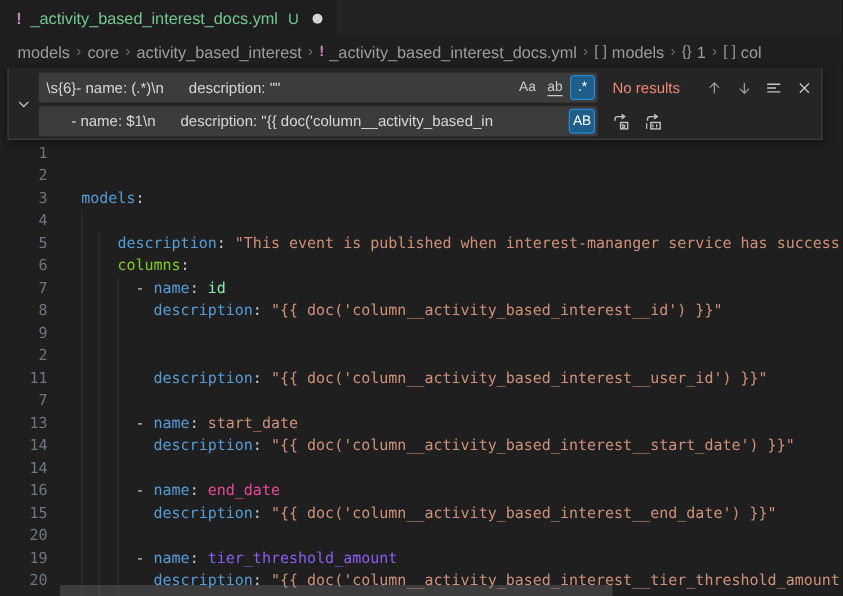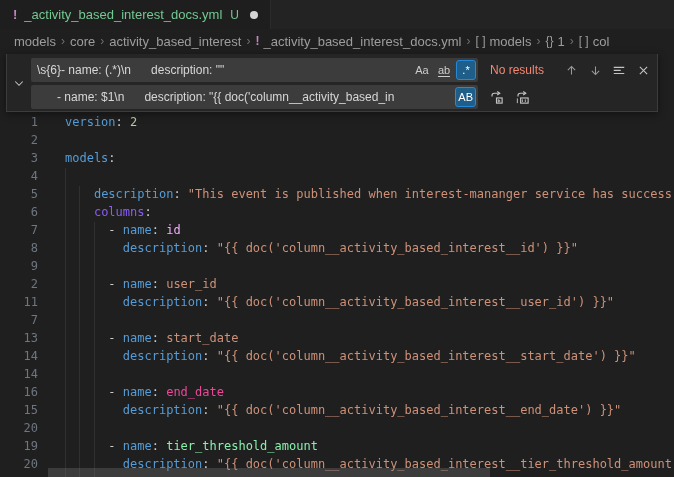--- a/index.html
+++ b/index.html
@@ -176,37 +176,37 @@
         </div>
       </div>
     </div>
   </div>
 
   <div class="editor" id="editor">
     <div class="guide" style="left:65px; top:55px; bottom:0;"></div>
     <div class="guide" style="left:79px; top:73px; bottom:0;"></div>
     <div class="guide" style="left:94px; top:109px; bottom:0;"></div>
     <div id="lines">
-        <div class="line"><span class="gutter">1</span><span class="ltext"><span style="color: rgb(86, 156, 214);">version</span><span style="color: rgb(204, 204, 204);">: </span><span style="color: rgb(181, 206, 168);">2</span></span></div>
+        <div class="line"><span class="gutter">1</span></div>
         <div class="line"><span class="gutter">2</span><span class="ltext"></span></div>
         <div class="line"><span class="gutter">3</span><span class="ltext"><span style="color: rgb(86, 156, 214);">models</span><span style="color: rgb(204, 204, 204);">:</span></span></div>
         <div class="line"><span class="gutter">4</span></div>
         <div class="line"><span class="gutter">5</span><span class="ltext"><span style="color: rgb(204, 204, 204);">    </span><span style="color: rgb(86, 156, 214);">description</span><span style="color: rgb(204, 204, 204);">: </span><span style="color: rgb(206, 145, 120);">"This event is published when interest-mananger service has success</span></span></div>
-        <div class="line"><span class="gutter">6</span><span class="ltext"><span style="color: rgb(204, 204, 204);">    </span><span style="color: #8b5cf6;">columns</span><span style="color: rgb(204, 204, 204);">:</span></span></div>
-        <div class="line"><span class="gutter">7</span><span class="ltext"><span style="color: rgb(204, 204, 204);">      - </span><span style="color: rgb(86, 156, 214);">name</span><span style="color: rgb(204, 204, 204);">: </span><span style="color: #f0abfc;">id</span></span></div>
+        <div class="line"><span class="gutter">6</span><span class="ltext"><span style="color: rgb(204, 204, 204);">    </span><span style="color: #84cc16;">columns</span><span style="color: rgb(204, 204, 204);">:</span></span></div>
+        <div class="line"><span class="gutter">7</span><span class="ltext"><span style="color: rgb(204, 204, 204);">      - </span><span style="color: rgb(86, 156, 214);">name</span><span style="color: rgb(204, 204, 204);">: </span><span style="color: #86efac;">id</span></span></div>
         <div class="line"><span class="gutter">8</span><span class="ltext"><span style="color: rgb(204, 204, 204);">        </span><span style="color: rgb(86, 156, 214);">description</span><span style="color: rgb(204, 204, 204);">: </span><span style="color: rgb(206, 145, 120);">"{{ doc('column__activity_based_interest__id') }}"</span></span></div>
         <div class="line"><span class="gutter">9</span><span class="ltext"></span></div>
-        <div class="line"><span class="gutter">2</span><span class="ltext"><span style="color: rgb(204, 204, 204);">      - </span><span style="color: rgb(86, 156, 214);">name</span><span style="color: rgb(204, 204, 204);">: </span><span style="color: rgb(206, 145, 120);">user_id</span></span></div>
+        <div class="line"><span class="gutter">2</span></div>
         <div class="line"><span class="gutter">11</span><span class="ltext"><span style="color: rgb(204, 204, 204);">        </span><span style="color: rgb(86, 156, 214);">description</span><span style="color: rgb(204, 204, 204);">: </span><span style="color: rgb(206, 145, 120);">"{{ doc('column__activity_based_interest__user_id') }}"</span></span></div>
         <div class="line"><span class="gutter">7</span><span class="ltext"></span></div>
         <div class="line"><span class="gutter">13</span><span class="ltext"><span style="color: rgb(204, 204, 204);">      - </span><span style="color: rgb(86, 156, 214);">name</span><span style="color: rgb(204, 204, 204);">: </span><span style="color: rgb(206, 145, 120);">start_date</span></span></div>
         <div class="line"><span class="gutter">14</span><span class="ltext"><span style="color: rgb(204, 204, 204);">        </span><span style="color: rgb(86, 156, 214);">description</span><span style="color: rgb(204, 204, 204);">: </span><span style="color: rgb(206, 145, 120);">"{{ doc('column__activity_based_interest__start_date') }}"</span></span></div>
         <div class="line"><span class="gutter">14</span><span class="ltext"></span></div>
         <div class="line"><span class="gutter">16</span><span class="ltext"><span style="color: rgb(204, 204, 204);">      - </span><span style="color: rgb(86, 156, 214);">name</span><span style="color: rgb(204, 204, 204);">: </span><span style="color: #ec4899;">end_date</span></span></div>
         <div class="line"><span class="gutter">15</span><span class="ltext"><span style="color: rgb(204, 204, 204);">        </span><span style="color: rgb(86, 156, 214);">description</span><span style="color: rgb(204, 204, 204);">: </span><span style="color: rgb(206, 145, 120);">"{{ doc('column__activity_based_interest__end_date') }}"</span></span></div>
         <div class="line"><span class="gutter">20</span><span class="ltext"></span></div>
-        <div class="line"><span class="gutter">19</span><span class="ltext"><span style="color: rgb(204, 204, 204);">      - </span><span style="color: rgb(86, 156, 214);">name</span><span style="color: rgb(204, 204, 204);">: </span><span style="color: #86efac;">tier_threshold_amount</span></span></div>
+        <div class="line"><span class="gutter">19</span><span class="ltext"><span style="color: rgb(204, 204, 204);">      - </span><span style="color: rgb(86, 156, 214);">name</span><span style="color: rgb(204, 204, 204);">: </span><span style="color: #8b5cf6;">tier_threshold_amount</span></span></div>
         <div class="line"><span class="gutter">20</span><span class="ltext"><span style="color: rgb(204, 204, 204);">        </span><span style="color: rgb(86, 156, 214);">description</span><span style="color: rgb(204, 204, 204);">: </span><span style="color: rgb(206, 145, 120);">"{{ doc('column__activity_based_interest__tier_threshold_amount</span></span></div>
       </div>
     <div class="hscroll"></div>
   </div>
 
 </div>
 
 </body></html>

